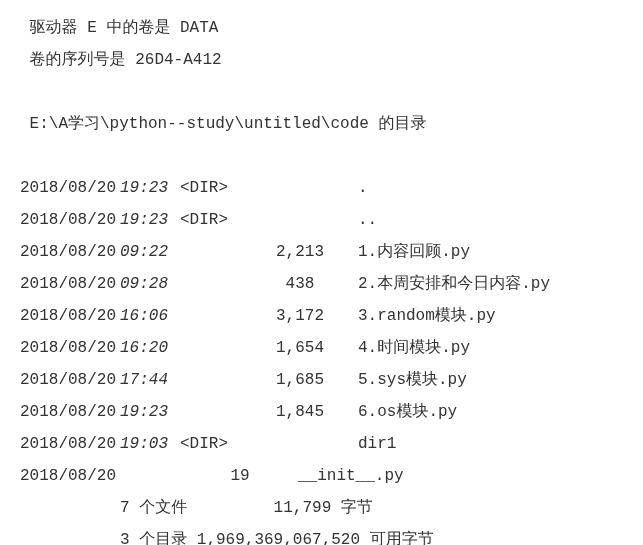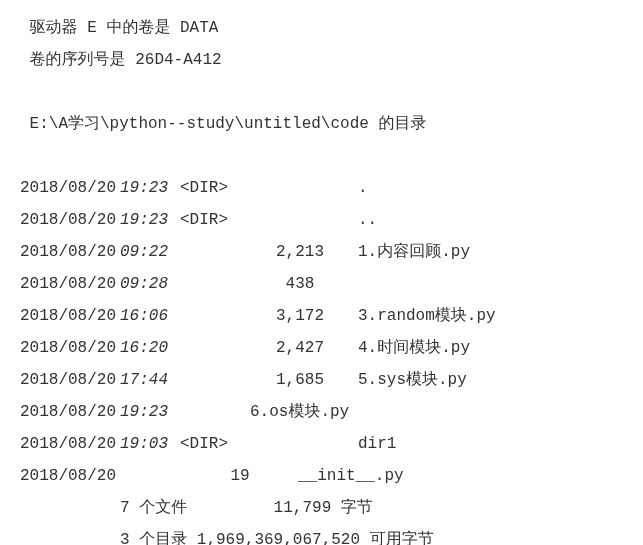--- a/index.html
+++ b/index.html
@@ -50,46 +50,48 @@
   <span class="time">09:22</span>
   <span class="dir"></span>
   <span class="size">2,213</span>
   <span class="name">1.内容回顾.py</span>
 </div>
 <div class="row">
   <span class="date">2018/08/20</span>
   <span class="time">09:28</span>
   <span class="dir"></span>
   <span class="size">438</span>
+  <span class="name">2.本周安排和今日内容.py</span>
 </div>
 <div class="row">
   <span class="date">2018/08/20</span>
   <span class="time">16:06</span>
   <span class="dir"></span>
   <span class="size">3,172</span>
   <span class="name">3.random模块.py</span>
 </div>
 <div class="row">
   <span class="date">2018/08/20</span>
   <span class="time">16:20</span>
   <span class="dir"></span>
-  <span class="size">2,427</span>
+  <span class="size">1,654</span>
   <span class="name">4.时间模块.py</span>
 </div>
 <div class="row">
   <span class="date">2018/08/20</span>
   <span class="time">17:44</span>
   <span class="dir"></span>
   <span class="size">1,685</span>
   <span class="name">5.sys模块.py</span>
 </div>
 <div class="row">
   <span class="date">2018/08/20</span>
   <span class="time">19:23</span>
   <span class="dir"></span>
+  <span class="size">1,845</span>
   <span class="name">6.os模块.py</span>
 </div>
 <div class="row">
   <span class="date">2018/08/20</span>
   <span class="time">19:03</span>
   <span class="dir">&lt;DIR&gt;</span>
   <span class="size"></span>
   <span class="name">dir1</span>
 </div>
 <div class="row">

